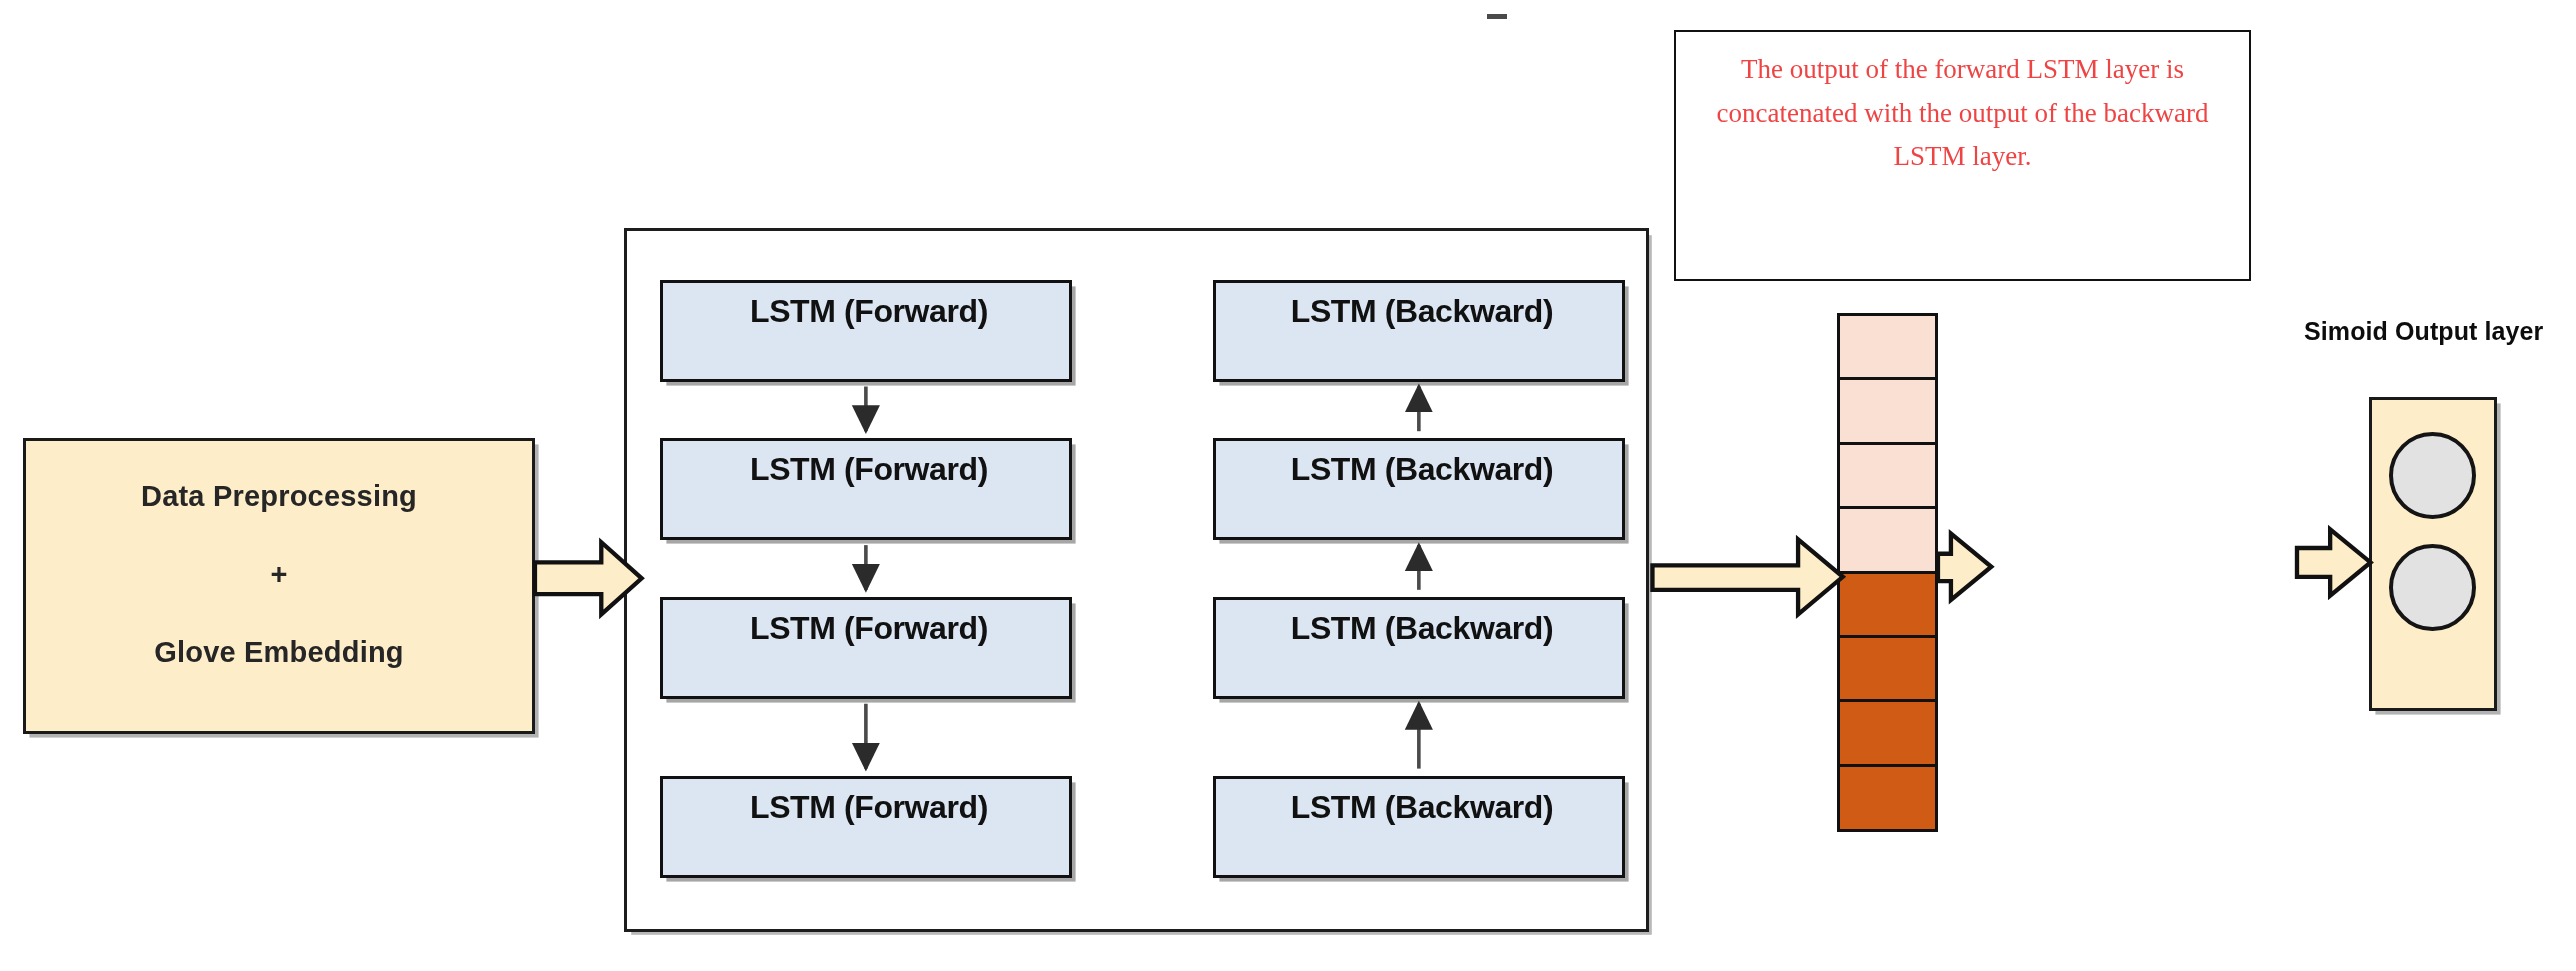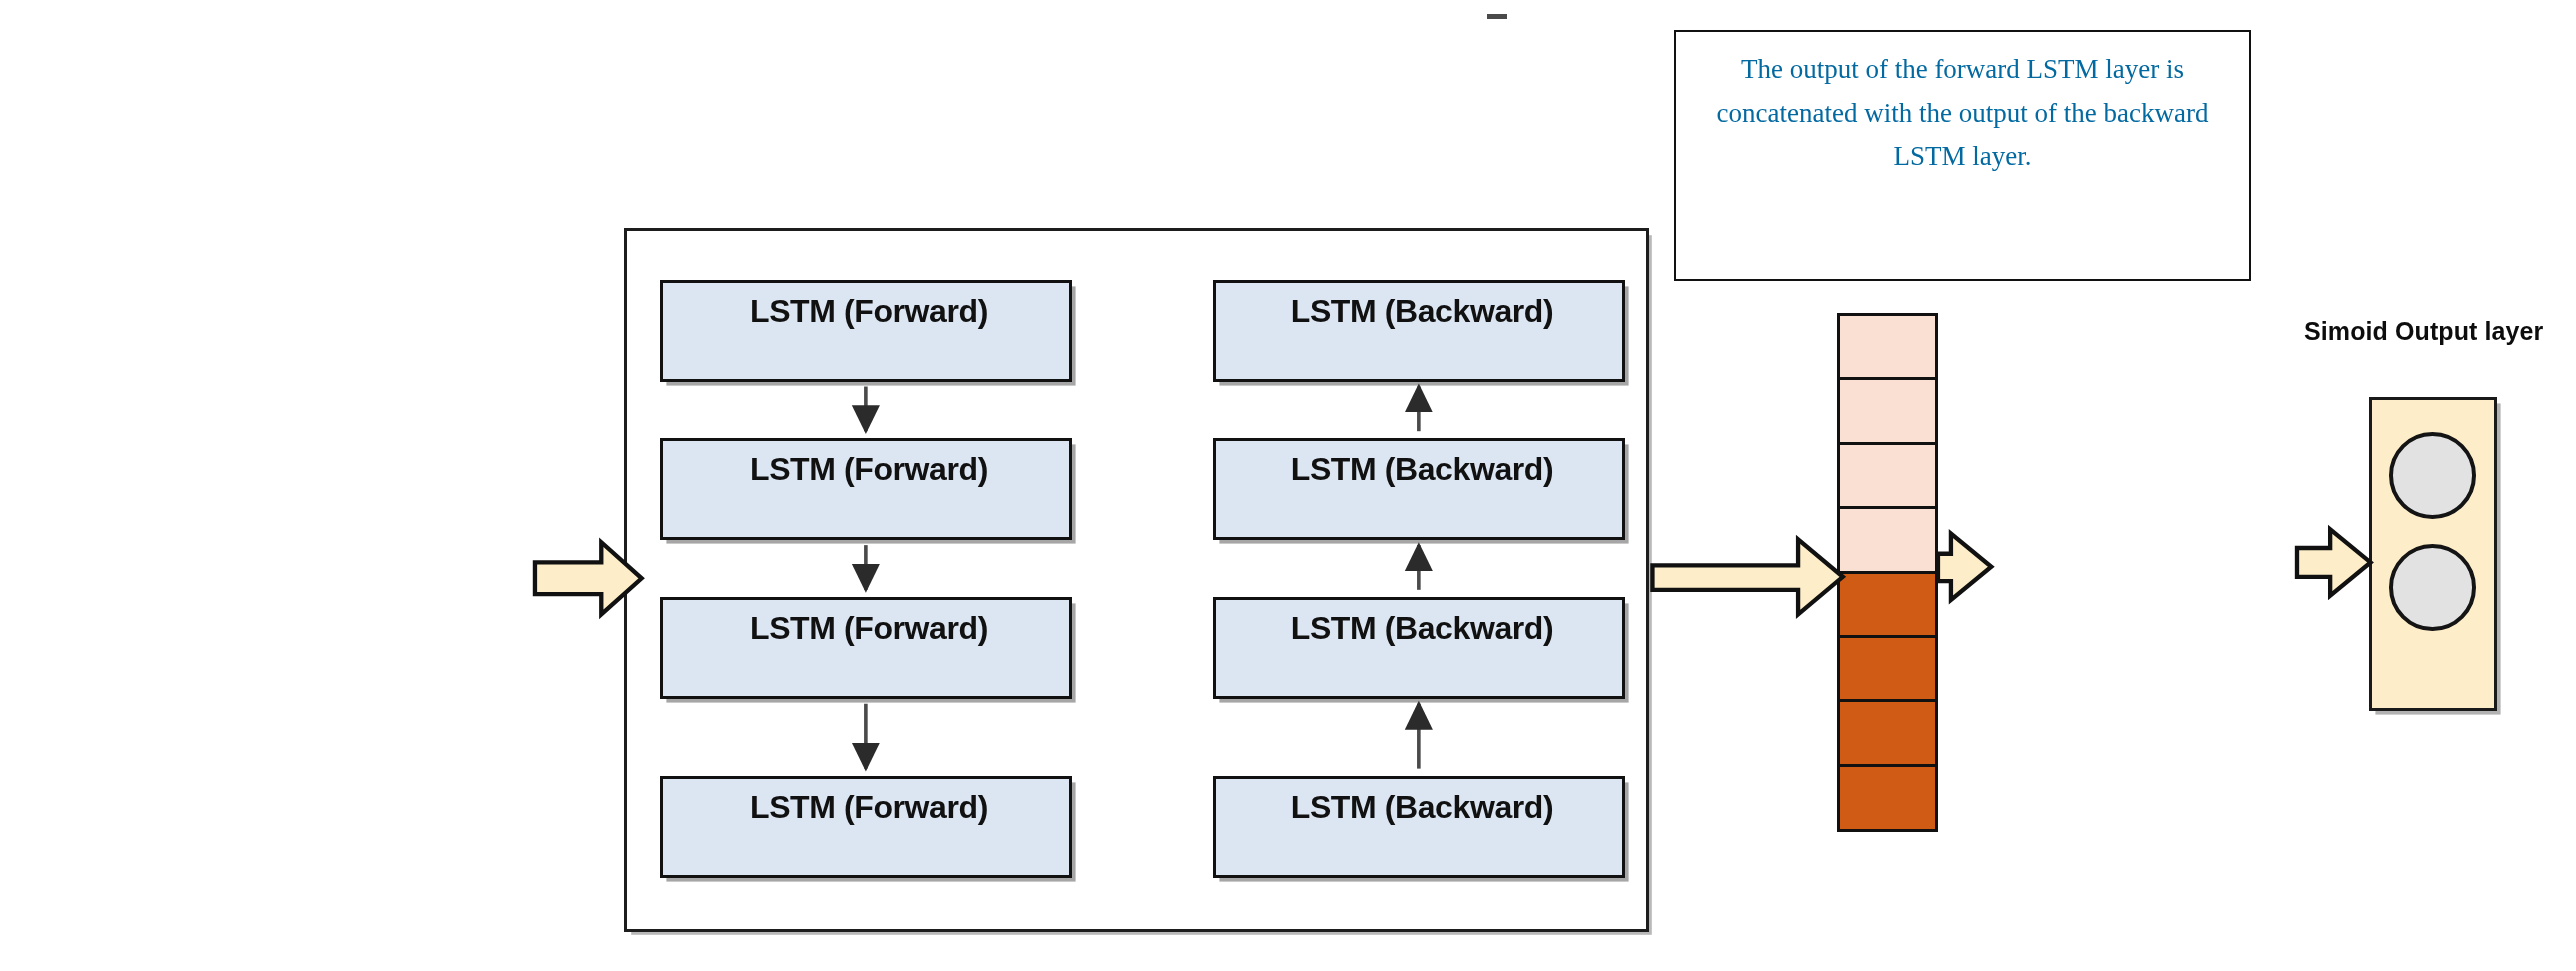--- a/index.html
+++ b/index.html
@@ -67,21 +67,21 @@
     box-shadow: 5px 5px 0 -2.2px rgba(0,0,0,0.28);
   }
 
   
   .callout {
     box-sizing: border-box;
     border: 2.9px solid #111111;
     background: #ffffff;
     font-family: "Liberation Serif", serif;
     font-size: 27px;
-    color: #0369a1;
+    color: #ef4444;
     text-align: center;
     line-height: 1.62;
     padding: 16px 13px 12px 13px;
   }
 
   
   .cat-cell {
     box-sizing: border-box;
     border: 3.6px solid #111111;
     margin-top: -3.6px;
@@ -120,20 +120,25 @@
     pointer-events: none;
   }
 </style>
 </head>
 <body>
 
 <div id="canvas">
 
   <div class="abs tiny-mark" style="left:1487px; top:14.4px;"></div>
 
+  <div class="abs box cream" style="left:23px; top:438px; width:512px; height:296px;">
+    <div class="abs cream-text" style="left:0; right:0; top:39px;">Data Preprocessing</div>
+    <div class="abs cream-text" style="left:0; right:0; top:117px;">+</div>
+    <div class="abs cream-text" style="left:0; right:0; top:195px;">Glove Embedding</div>
+  </div>
 
   <div class="abs container-box" style="left:624px; top:228px; width:1025px; height:704px;"></div>
 
   <div class="abs lstm" style="left:660px; top:280px; width:412px; height:102px;">
     <div class="lstm-label">LSTM (Forward)</div>
   </div>
   <div class="abs lstm" style="left:660px; top:438px; width:412px; height:102px;">
     <div class="lstm-label">LSTM (Forward)</div>
   </div>
   <div class="abs lstm" style="left:660px; top:597px; width:412px; height:102px;">

